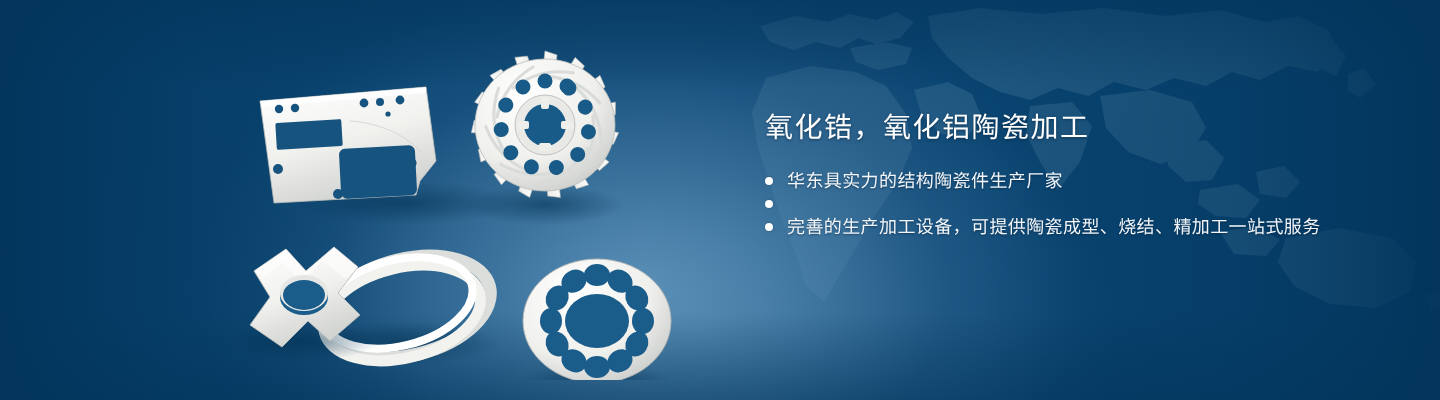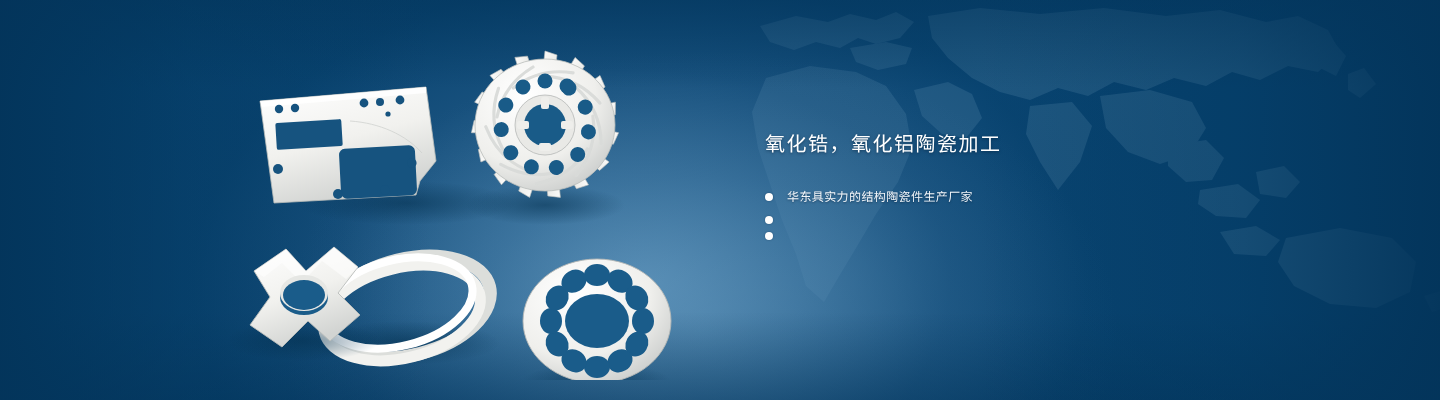--- a/index.html
+++ b/index.html
@@ -51,44 +51,44 @@
     pointer-events:none;
   }
   .bg-map svg{display:block;width:100%;height:100%;}
 
   
   .copy{
     position:absolute;left:765px;top:108px;width:640px;
   }
   .headline{
     color:#ffffff;
-    font-size:20px;
+    font-size:28px;
     line-height:40px;
     letter-spacing:1.5px;
-    margin:16px 0 22px 0;
+    margin:0 0 22px 0;
     font-weight:400;
     text-shadow:0 1px 3px rgba(0,25,50,.55);
     white-space:nowrap;
   }
   .bullets{list-style:none;margin:0;padding:0;}
   .bullet{
     display:flex;align-items:center;
     margin-bottom:8px;
     white-space:nowrap;
   }
   .bullet:last-child{margin-bottom:0;}
   .dot{
     width:8px;height:8px;border-radius:50%;
     background:#ffffff;
     flex:0 0 auto;margin-right:14px;
     box-shadow:0 0 2px rgba(0,30,60,.4);
   }
   .btext{
     color:#f2f6fa;
-    font-size:12px;
+    font-size:18px;
     line-height:22px;
     letter-spacing:.4px;
     text-shadow:0 1px 2px rgba(0,25,50,.5);
   }
 
   
   .products{position:absolute;left:230px;top:35px;width:500px;height:345px;}
   .products svg{display:block;width:100%;height:100%;}
 </style>
 </head>
@@ -280,17 +280,18 @@
     <ul class="bullets">
       <li class="bullet">
         <span class="dot"></span>
         <span class="btext">华东具实力的结构陶瓷件生产厂家</span>
       </li>
       <li class="bullet">
         <span class="dot"></span>
       </li>
       <li class="bullet">
         <span class="dot"></span>
+        <span class="btext">完善的生产加工设备，可提供陶瓷成型、烧结、精加工一站式服务</span>
       </li>
     </ul>
   </div>
 
 </div>
 
 </body></html>

